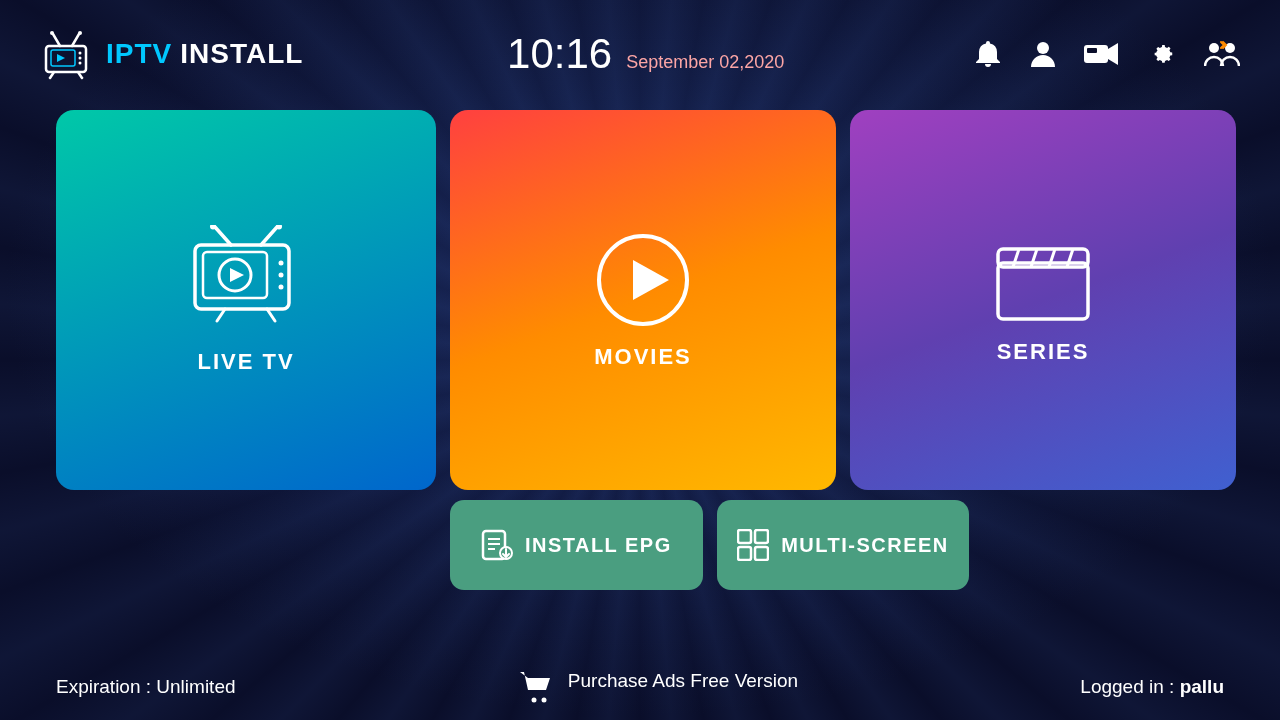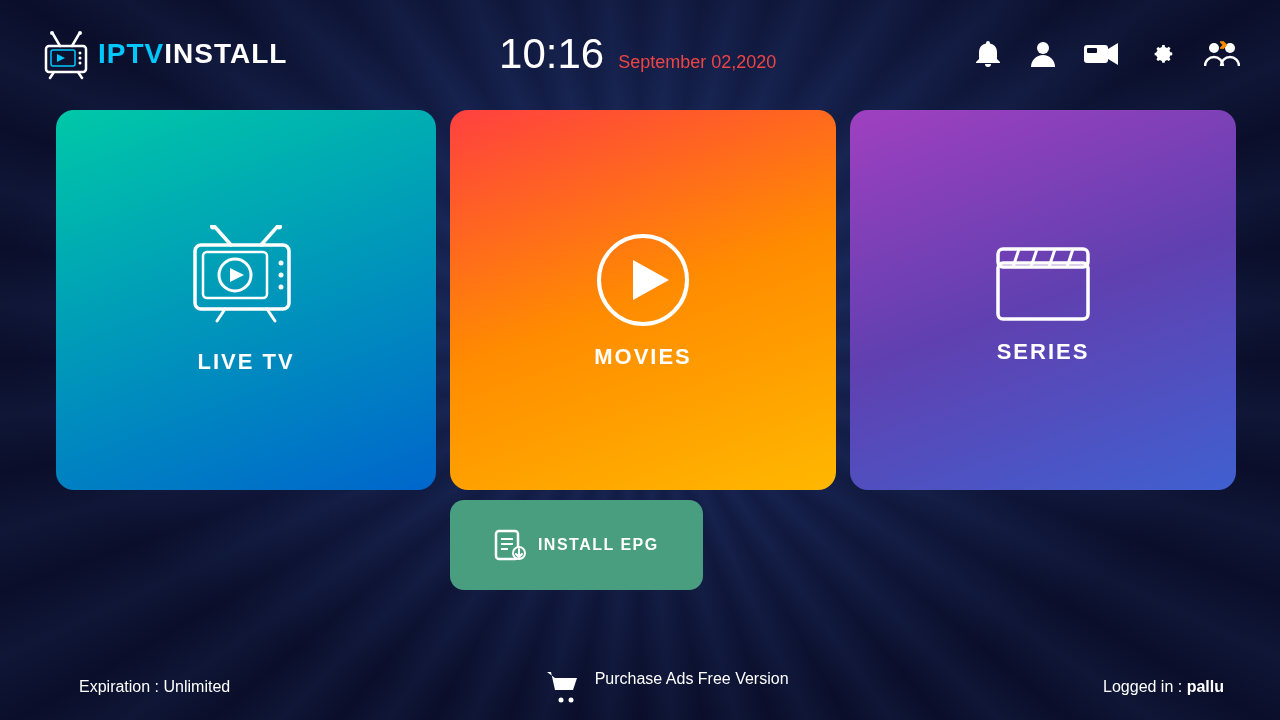--- a/index.html
+++ b/index.html
@@ -109,40 +109,41 @@
 
     .logo-text {
       font-size: 28px;
       font-weight: bold;
       color: white;
       letter-spacing: 1px;
     }
 
     .logo-text span {
       color: #00c8ff;
+      margin-left: 8px;
     }
 
     .time-area {
       flex: 1;
       display: flex;
       align-items: baseline;
       justify-content: center;
       gap: 14px;
     }
 
     .time-clock {
       font-size: 42px;
       font-weight: 300;
       color: white;
       margin-left: 14px;
     }
 
     .time-date {
       font-size: 18px;
-      color: #ef4444;
+      color: #fca5a5;
       font-weight: 300;
     }
 
     .nav-icons {
       display: flex;
       align-items: center;
       gap: 28px;
     }
 
     .nav-icon {
@@ -221,21 +222,21 @@
       color: white;
       font-size: 22px;
       font-weight: 700;
       letter-spacing: 2px;
       text-transform: uppercase;
       margin-top: 14px;
     }
 
     .card-small .card-label {
       margin-top: 0;
-      font-size: 16px;
+      font-size: 20px;
       letter-spacing: 1.5px;
     }
 
     
     .icon-tv {
       width: 130px;
       height: 110px;
     }
 
     
@@ -255,23 +256,23 @@
       width: 32px;
       height: 32px;
       flex-shrink: 0;
     }
 
     
     .footer {
       display: flex;
       align-items: center;
       justify-content: space-between;
-      padding: 16px 56px 16px 79px;
+      padding: 16px 56px 16px 56px;
       color: white;
-      font-size: 16px;
+      font-size: 19px;
       gap: 24px;
     }
     .footer-purchase {
       display: flex;
       align-items: flex-start;
       gap: 14px;
     }
   </style>
 </head>
 <body>
@@ -425,20 +426,29 @@
           <line x1="7" y1="15" x2="19" y2="15" stroke="white" stroke-width="2"></line>
           <line x1="7" y1="20" x2="14" y2="20" stroke="white" stroke-width="2"></line>
 
           <circle cx="25" cy="24" r="6" fill="#4a9e80" stroke="white" stroke-width="2"></circle>
           <line x1="25" y1="20" x2="25" y2="27" stroke="white" stroke-width="2" stroke-linecap="round"></line>
           <polyline points="22,25 25,28 28,25" fill="none" stroke="white" stroke-width="2" stroke-linecap="round"></polyline>
         </svg>
         <span class="card-label">INSTALL EPG</span>
       </div>
 
+      <div class="card card-small">
+        <svg class="icon-small" viewBox="0 0 32 32" fill="white">
+          <rect x="1" y="1" width="13" height="13" rx="2" fill="none" stroke="white" stroke-width="2.5"></rect>
+          <rect x="18" y="1" width="13" height="13" rx="2" fill="none" stroke="white" stroke-width="2.5"></rect>
+          <rect x="1" y="18" width="13" height="13" rx="2" fill="none" stroke="white" stroke-width="2.5"></rect>
+          <rect x="18" y="18" width="13" height="13" rx="2" fill="none" stroke="white" stroke-width="2.5"></rect>
+        </svg>
+        <span class="card-label">MULTI-SCREEN</span>
+      </div>
 
 
     </div>
 
   </div>
 
   <div class="footer">
     <div>
       <span>Expiration : </span><span>Unlimited</span>
     </div>

